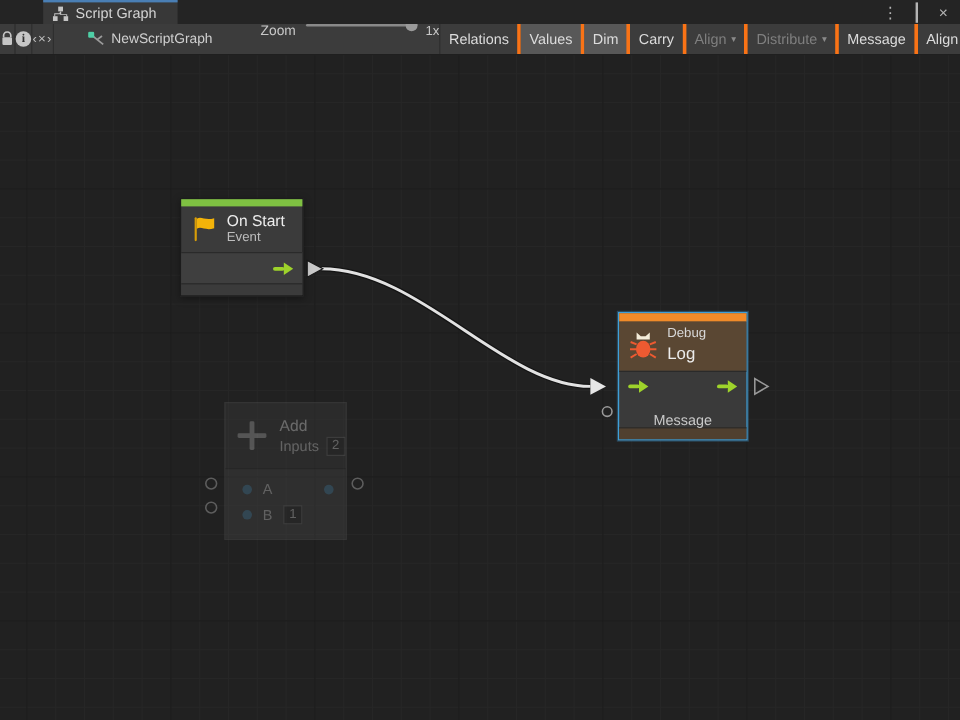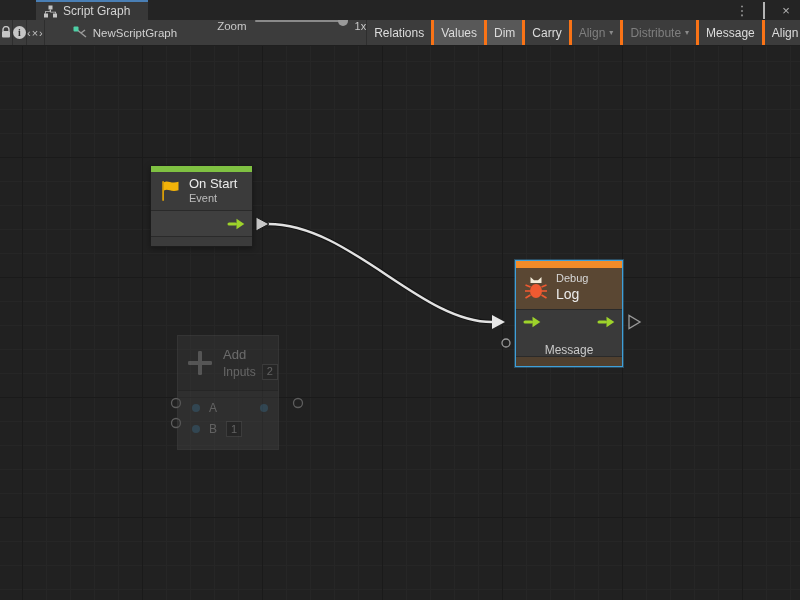--- a/index.html
+++ b/index.html
@@ -67,21 +67,21 @@
   #debugnode .node-header { background:#5a4733; padding:4px 8px 6px 8px; }
   #debugnode .cat-label { color:#d8d8d8; font-size:11px; }
   #debugnode .unit-title { color:#ececec; font-size:14px; }
   .dbg-row1 { height:24px; display:flex; align-items:center; justify-content:space-between; padding:0 7px; border-top:1px solid #2a2a2a; }
   .dbg-row2 { height:23px; display:flex; align-items:center; gap:10px; padding:0 10px;flex-direction:column; }
   .port-dot { width:8px; height:8px; border-radius:50%; background:#b5b5b5; }
   .port-label { color:#c9c9c9; font-size:12px; }
   #debugnode .node-footer { background:#50402f; }
 
   
-  #ghostnode { left:177px; top:289px; width:102px; opacity:.38; border:1px solid #555; box-shadow:none; background:#3c3c3c; }
+  #ghostnode { left:187px; top:289px; width:102px; opacity:.38; border:1px solid #555; box-shadow:none; background:#3c3c3c; }
   #ghostnode .node-header { padding:10px 8px; gap:9px; }
   #ghostnode .ghost-title { color:#e0e0e0; font-size:13px; line-height:1.4; }
   .inputs-row { display:flex; align-items:center; gap:6px; }
   .inputs-label { color:#d0d0d0; font-size:12px; }
   .value-box { min-width:16px; height:16px; border:1px solid #6a6a6a; background:#2f2f2f; color:#c8c8c8; font-size:11px;
     display:flex; align-items:center; justify-content:center; padding:0 3px; }
   #ghostnode .node-body { background:#464646; border-top:1px solid #2f2f2f; padding:6px 0 10px 0; }
   .ghost-row { position:relative; height:21px; display:flex; align-items:center; gap:9px; padding-left:14px; }
   .vdot { width:8px; height:8px; border-radius:50%; background:#4e84a3; }
   .vdot.right { position:absolute; right:10px; }

